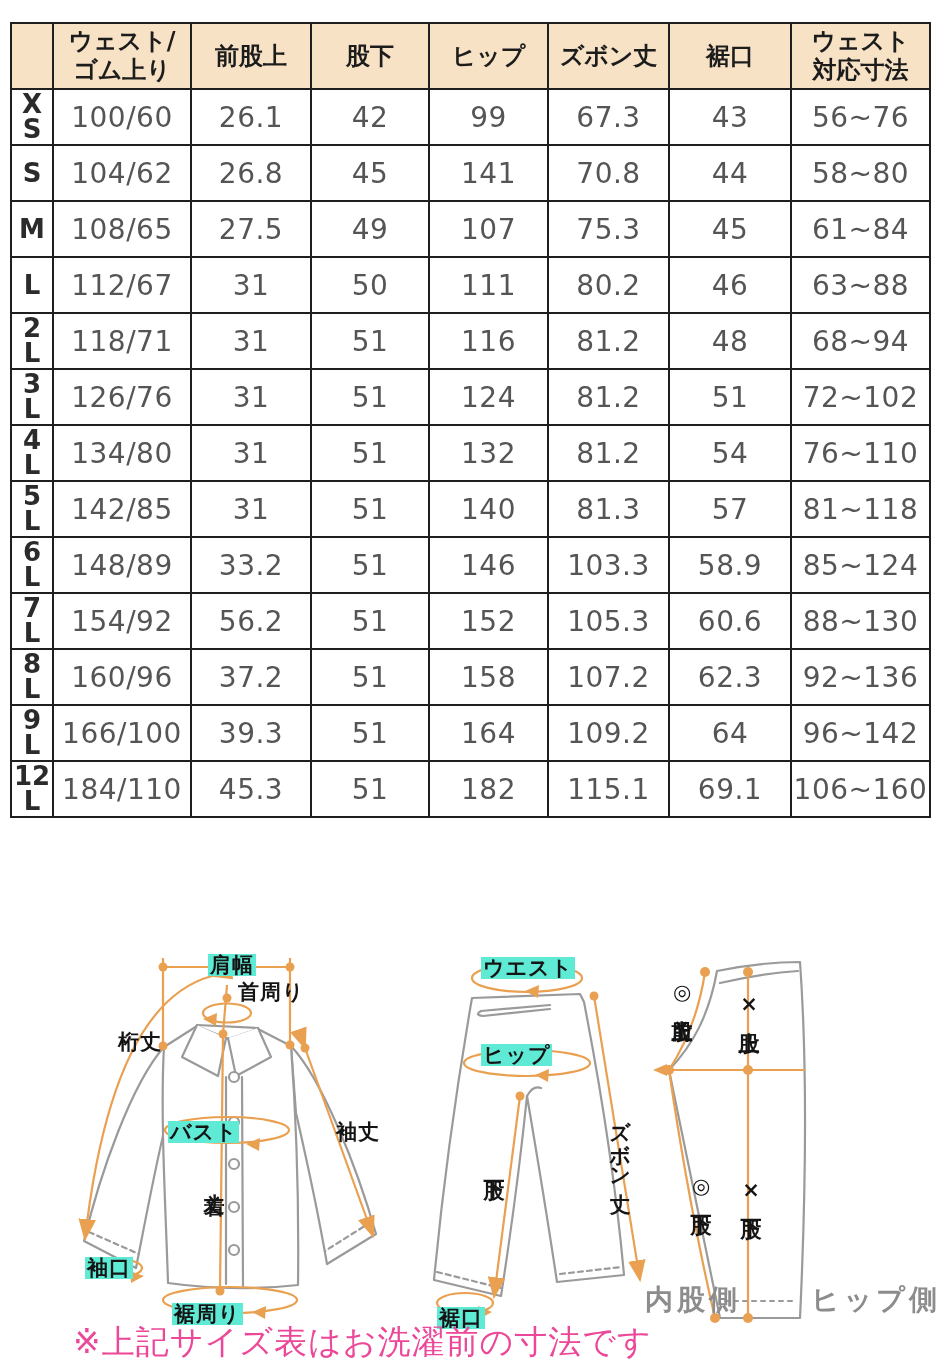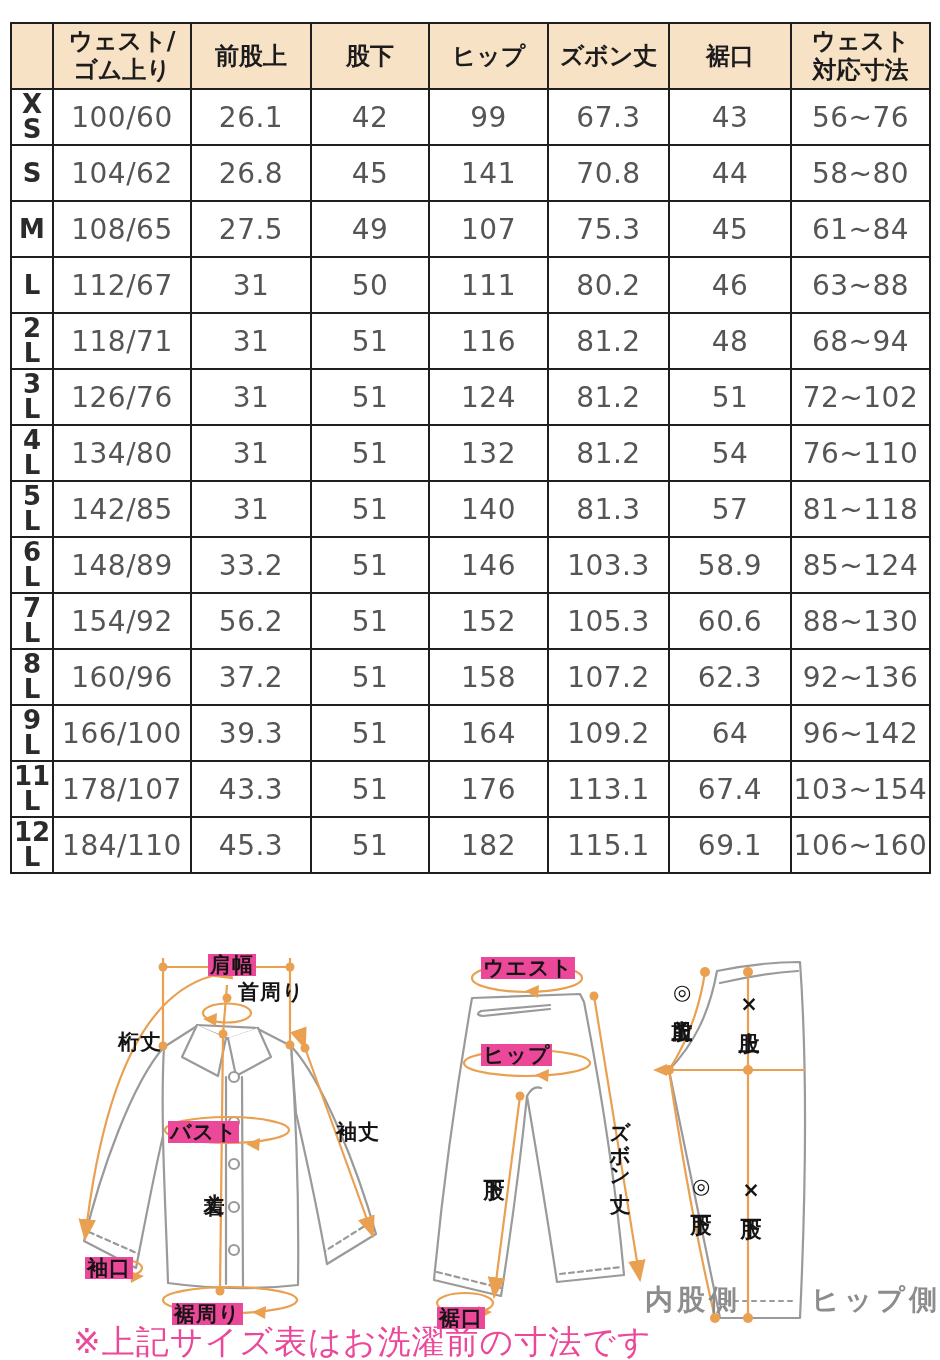--- a/index.html
+++ b/index.html
@@ -14,21 +14,21 @@
                             line-height:1.2;height:60px;white-space:pre-line;padding:2px 1px;}
   table.size-chart tbody tr{height:56px;}
   table.size-chart tbody td{font-size:28px;color:#555555;font-weight:400;letter-spacing:0.5px;}
   table.size-chart tbody th.size{font-size:26px;color:#2b2b2b;font-weight:600;line-height:0.95;
                                  padding:2px 0;background:#ffffff;}
 
   
   .diagram{position:absolute;}
   .dlabel{position:absolute;font-weight:bold;font-size:21px;color:#141414;line-height:1.05;
           white-space:nowrap;letter-spacing:1px;}
-  .dlabel.bg{background:#ec4899;padding:0 2px;}
+  .dlabel.bg{background:#5eead4;padding:0 2px;}
   .dlabel.vert{writing-mode:vertical-rl;text-orientation:upright;letter-spacing:0;}
   .dlabel.gray{color:#8c8c8c;font-size:28px;letter-spacing:4px;}
 
   
   .note{position:absolute;left:73px;top:1320px;font-size:33px;font-weight:normal;color:#ec4899;letter-spacing:1px;}
 
   svg{position:absolute;left:0;top:0;}
 </style>
 </head>
 <body>
@@ -173,30 +173,20 @@
         </tr>
         <tr>
           <th class="size">9<br>L</th>
           <td>166/100</td>
           <td>39.3</td>
           <td>51</td>
           <td>164</td>
           <td>109.2</td>
           <td>64</td>
           <td>96~142</td>
-        </tr>
-        <tr>
-          <th class="size">11<br>L</th>
-          <td>178/107</td>
-          <td>43.3</td>
-          <td>51</td>
-          <td>176</td>
-          <td>113.1</td>
-          <td>67.4</td>
-          <td>103~154</td>
         </tr>
         <tr>
           <th class="size">12<br>L</th>
           <td>184/110</td>
           <td>45.3</td>
           <td>51</td>
           <td>182</td>
           <td>115.1</td>
           <td>69.1</td>
           <td>106~160</td>

